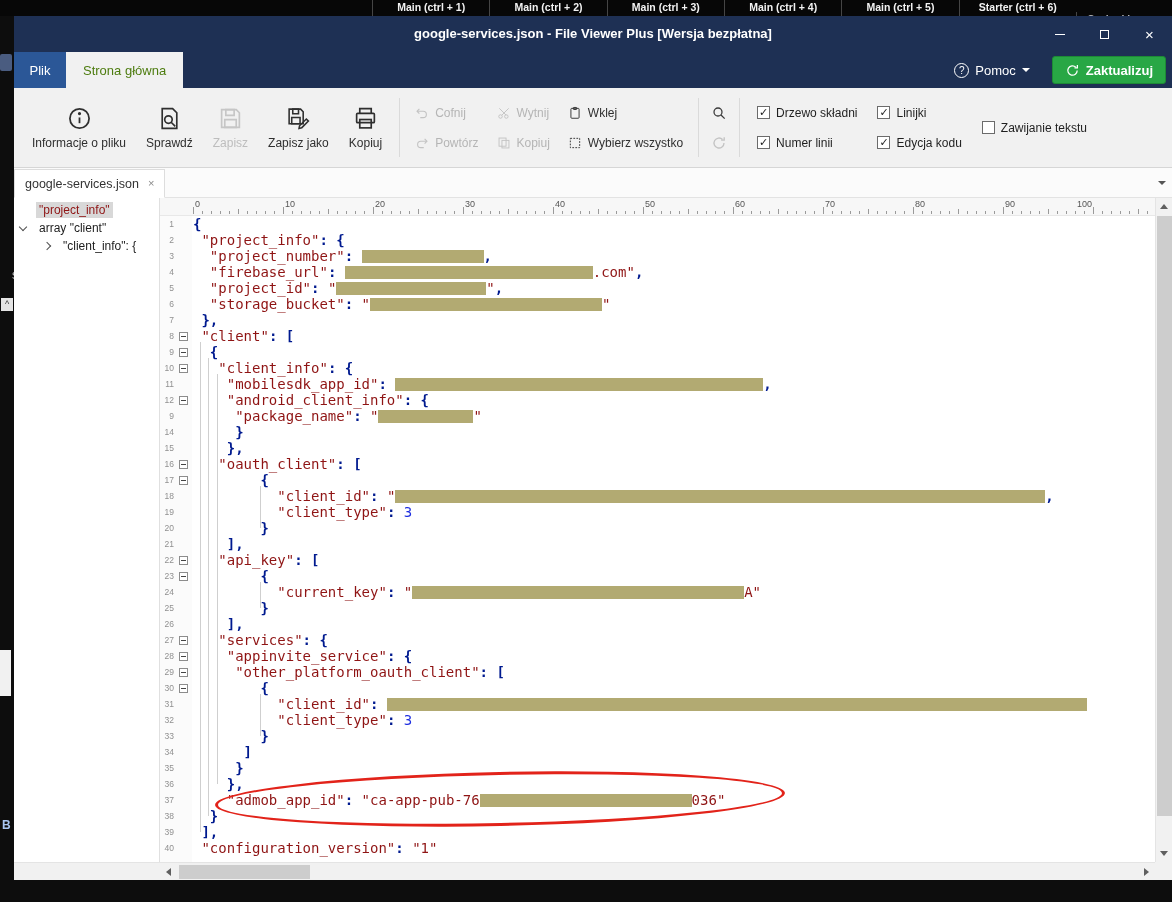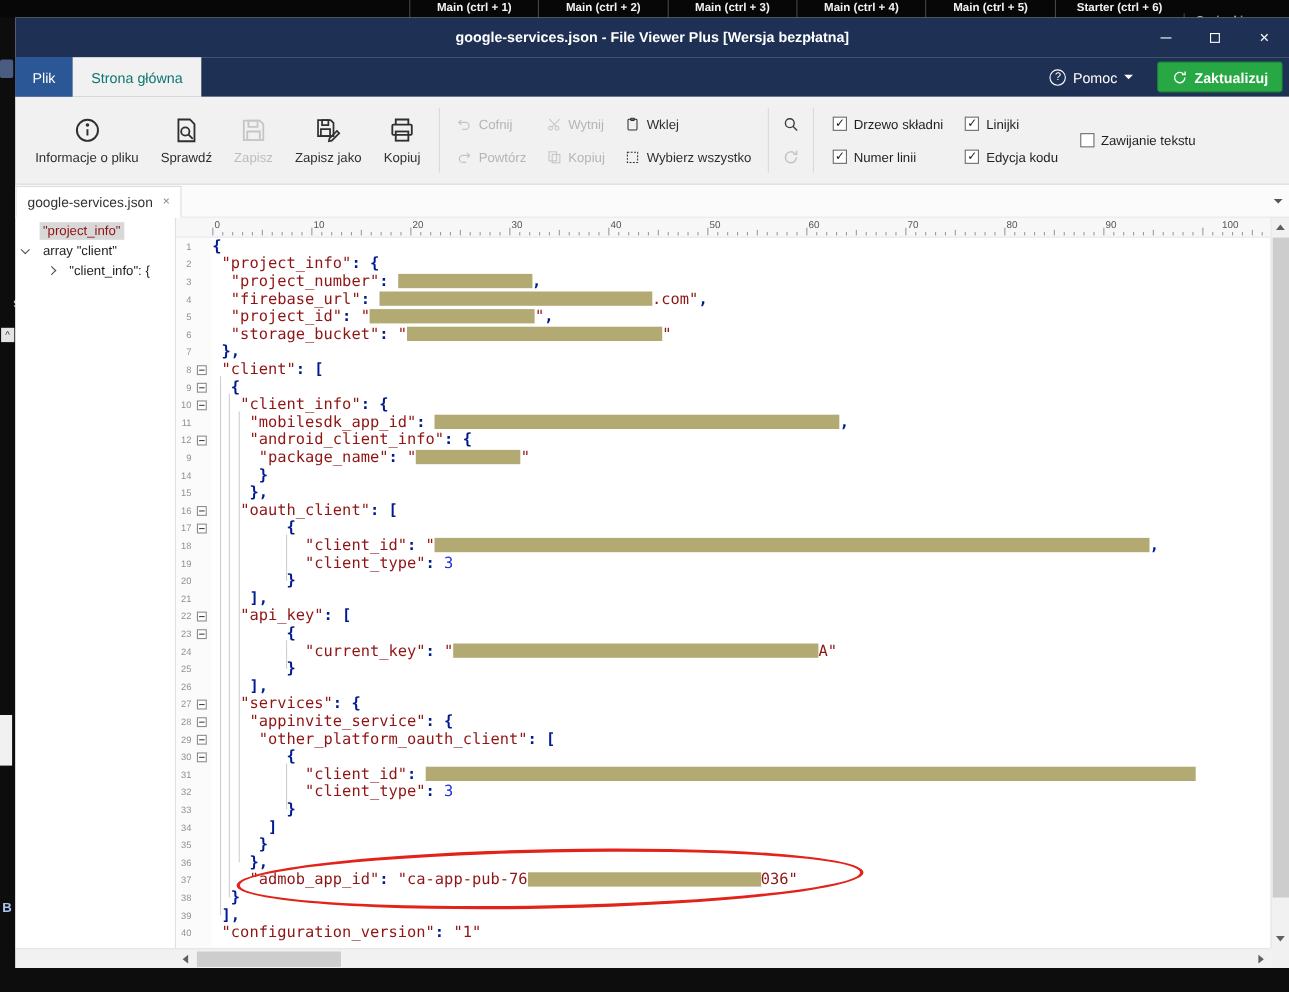--- a/index.html
+++ b/index.html
@@ -22,21 +22,21 @@
 .window{position:absolute;left:14px;top:16px;width:1158px;height:864px;background:#fff;z-index:1;}
 .titlebar{position:absolute;left:0;top:0;width:100%;height:36px;background:#1e3054;}
 .title{position:absolute;left:0;right:0;top:0;height:36px;text-align:center;line-height:36px;color:#fff;font-size:13px;font-weight:bold;}
 .wctrl{position:absolute;right:0;top:0;height:36px;display:flex;}
 .wbtn{width:45px;height:36px;display:flex;align-items:center;justify-content:center;color:#fff;font-size:15px;}
 .min-glyph{width:10px;height:1px;background:#fff;display:block;}
 .max-glyph{width:9px;height:9px;border:1px solid #fff;display:block;}
 
 .menubar{position:absolute;left:0;top:36px;width:100%;height:36px;background:#1e3054;display:flex;align-items:center;}
 .tab-plik{width:52px;height:36px;background:#2b5797;color:#fff;font-size:13px;display:flex;align-items:center;justify-content:center;flex:none;}
-.tab-home{height:36px;background:#f1f1f1;color:#0f766e;font-size:13px;display:flex;align-items:center;padding:0 17px;flex:none;}
+.tab-home{height:36px;background:#f1f1f1;color:#4d7c0f;font-size:13px;display:flex;align-items:center;padding:0 17px;flex:none;}
 .mspacer{flex:1;}
 .help{display:flex;align-items:center;gap:6px;color:#fff;font-size:13px;margin-right:22px;}
 .help-q{width:15px;height:15px;border:1px solid #fff;border-radius:50%;font-size:10px;line-height:13px;text-align:center;display:block;}
 .caret{width:0;height:0;border-left:4px solid transparent;border-right:4px solid transparent;border-top:4px solid #fff;display:block;}
 .update-btn{display:flex;align-items:center;gap:6px;background:#28a745;border:1px solid #1d8a35;border-radius:3px;color:#fff;font-size:13px;font-weight:bold;height:28px;padding:0 12px;margin-right:6px;}
 .update-btn svg{width:15px;height:15px;display:block;}
 
 
 .ribbon{position:absolute;left:0;top:72px;width:100%;height:80px;background:#f1f1f1;border-bottom:1px solid #d6d6d6;display:flex;align-items:stretch;padding-left:8px;}
 .biggroup{display:flex;}
@@ -458,21 +458,21 @@
           <span class="tick" style="left: 852px;"></span>
           <span class="tick" style="left: 861px;"></span>
           <span class="tick" style="left: 870px;"></span>
           <span class="tick" style="left: 879px;"></span>
           <span class="tick t5" style="left: 888px;"></span>
           <span class="tick" style="left: 897px;"></span>
           <span class="tick" style="left: 906px;"></span>
           <span class="tick" style="left: 915px;"></span>
           <span class="tick" style="left: 924px;"></span>
           <span class="tick t10" style="left: 933px;"></span>
-          <span class="rlabel" style="left: 951px;">100</span>
+          <span class="rlabel" style="left: 917px;">100</span>
           <span class="tick" style="left: 942px;"></span>
           <span class="tick" style="left: 951px;"></span>
           <span class="tick" style="left: 960px;"></span>
           <span class="tick" style="left: 969px;"></span>
           <span class="tick t5" style="left: 978px;"></span>
           <span class="tick" style="left: 987px;"></span>
         </div>
       <div class="gutterbg"></div>
       <div class="lines" id="lines">
           <div class="cline">

